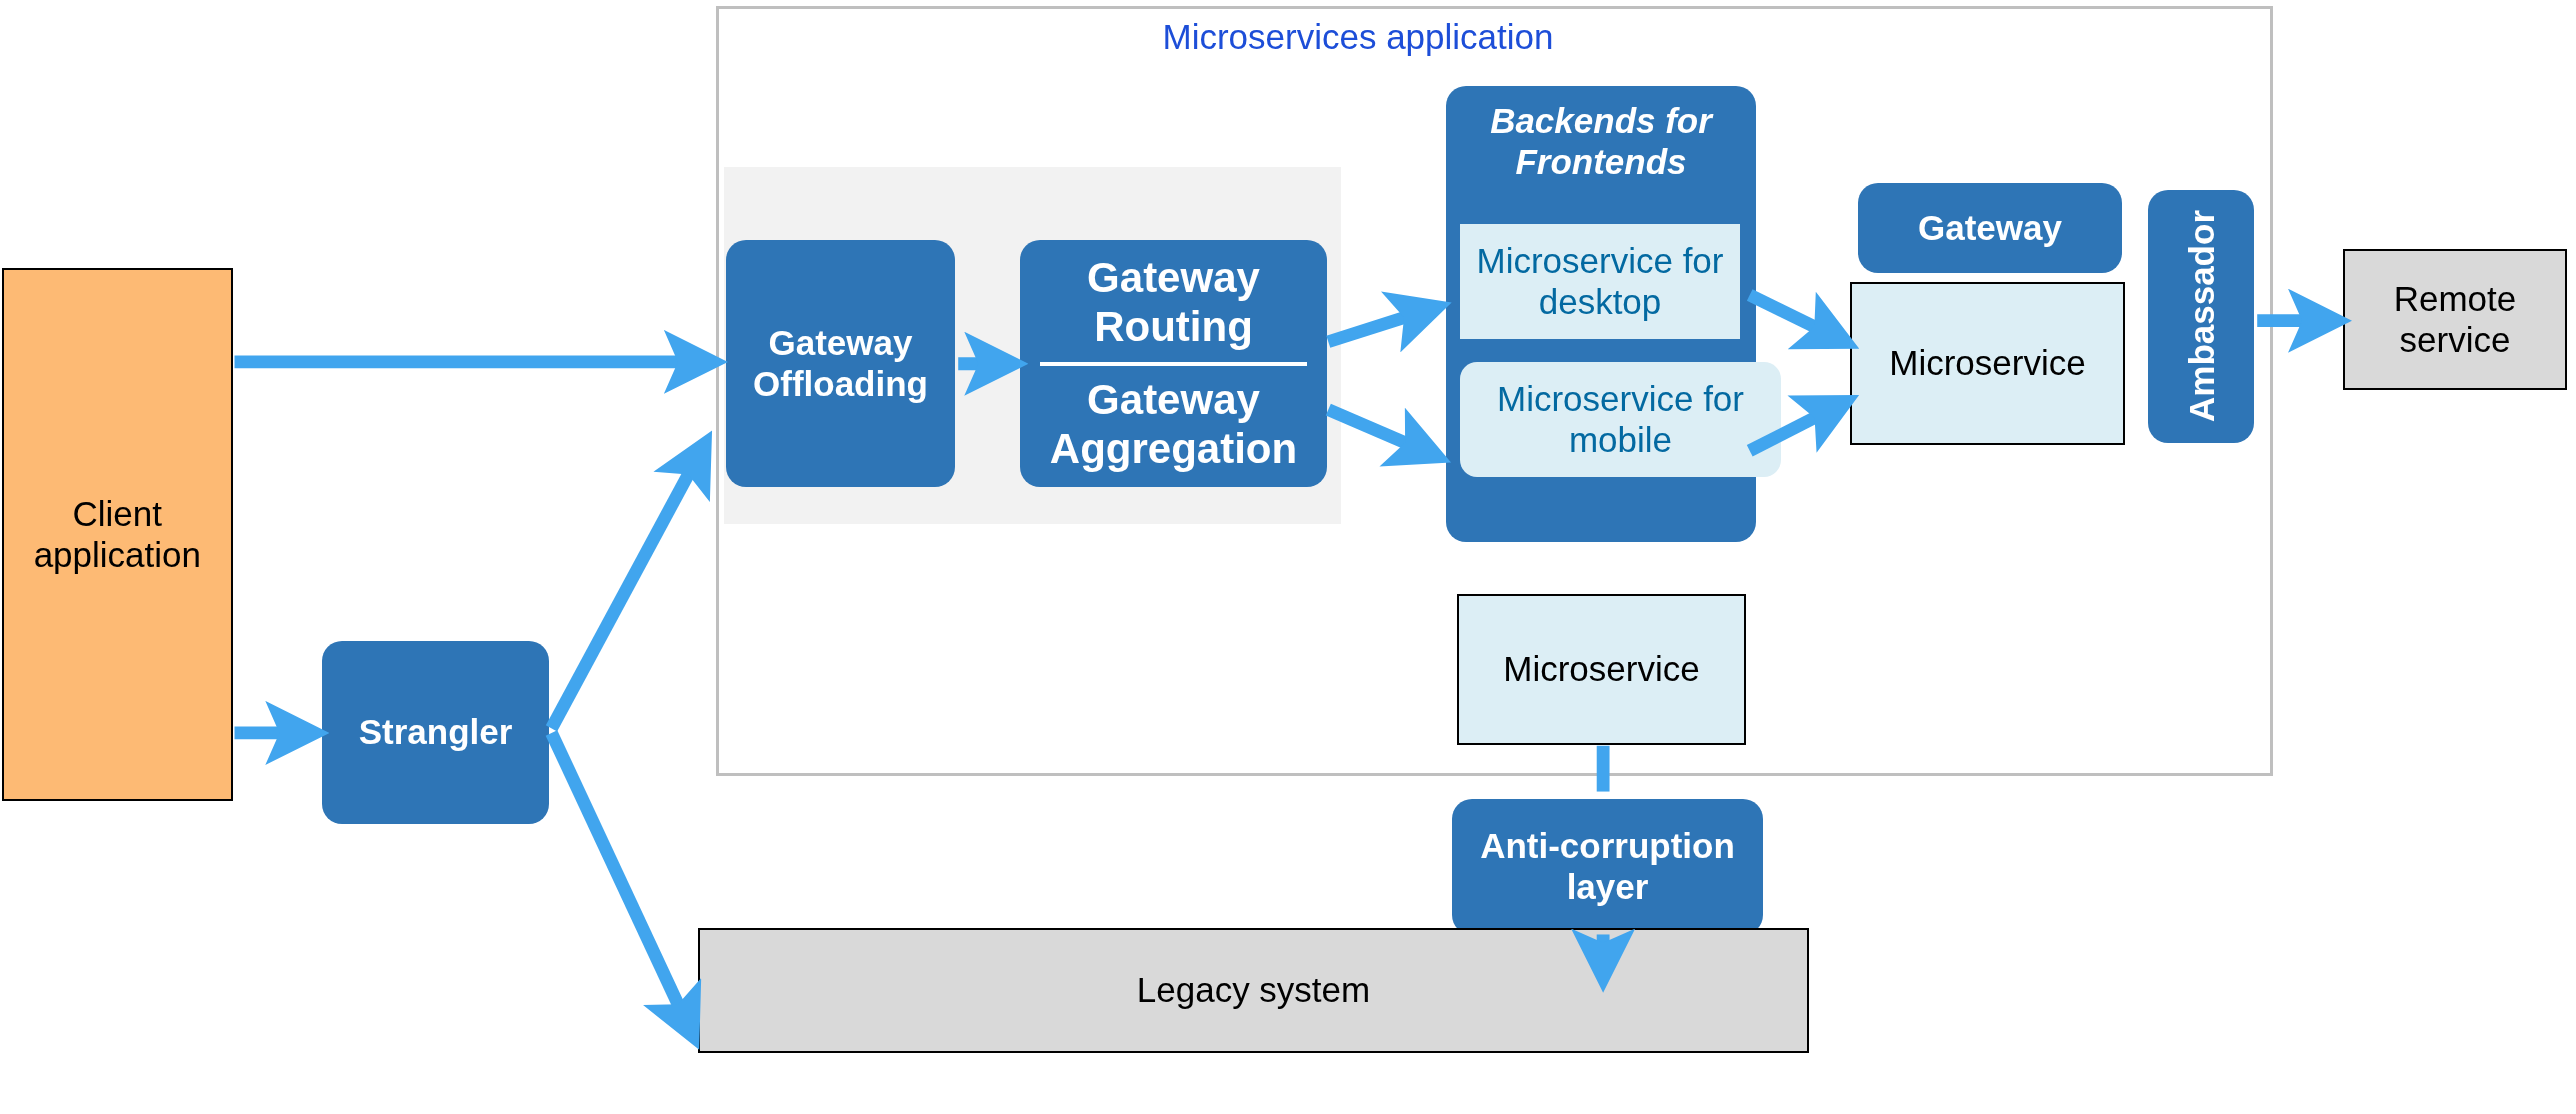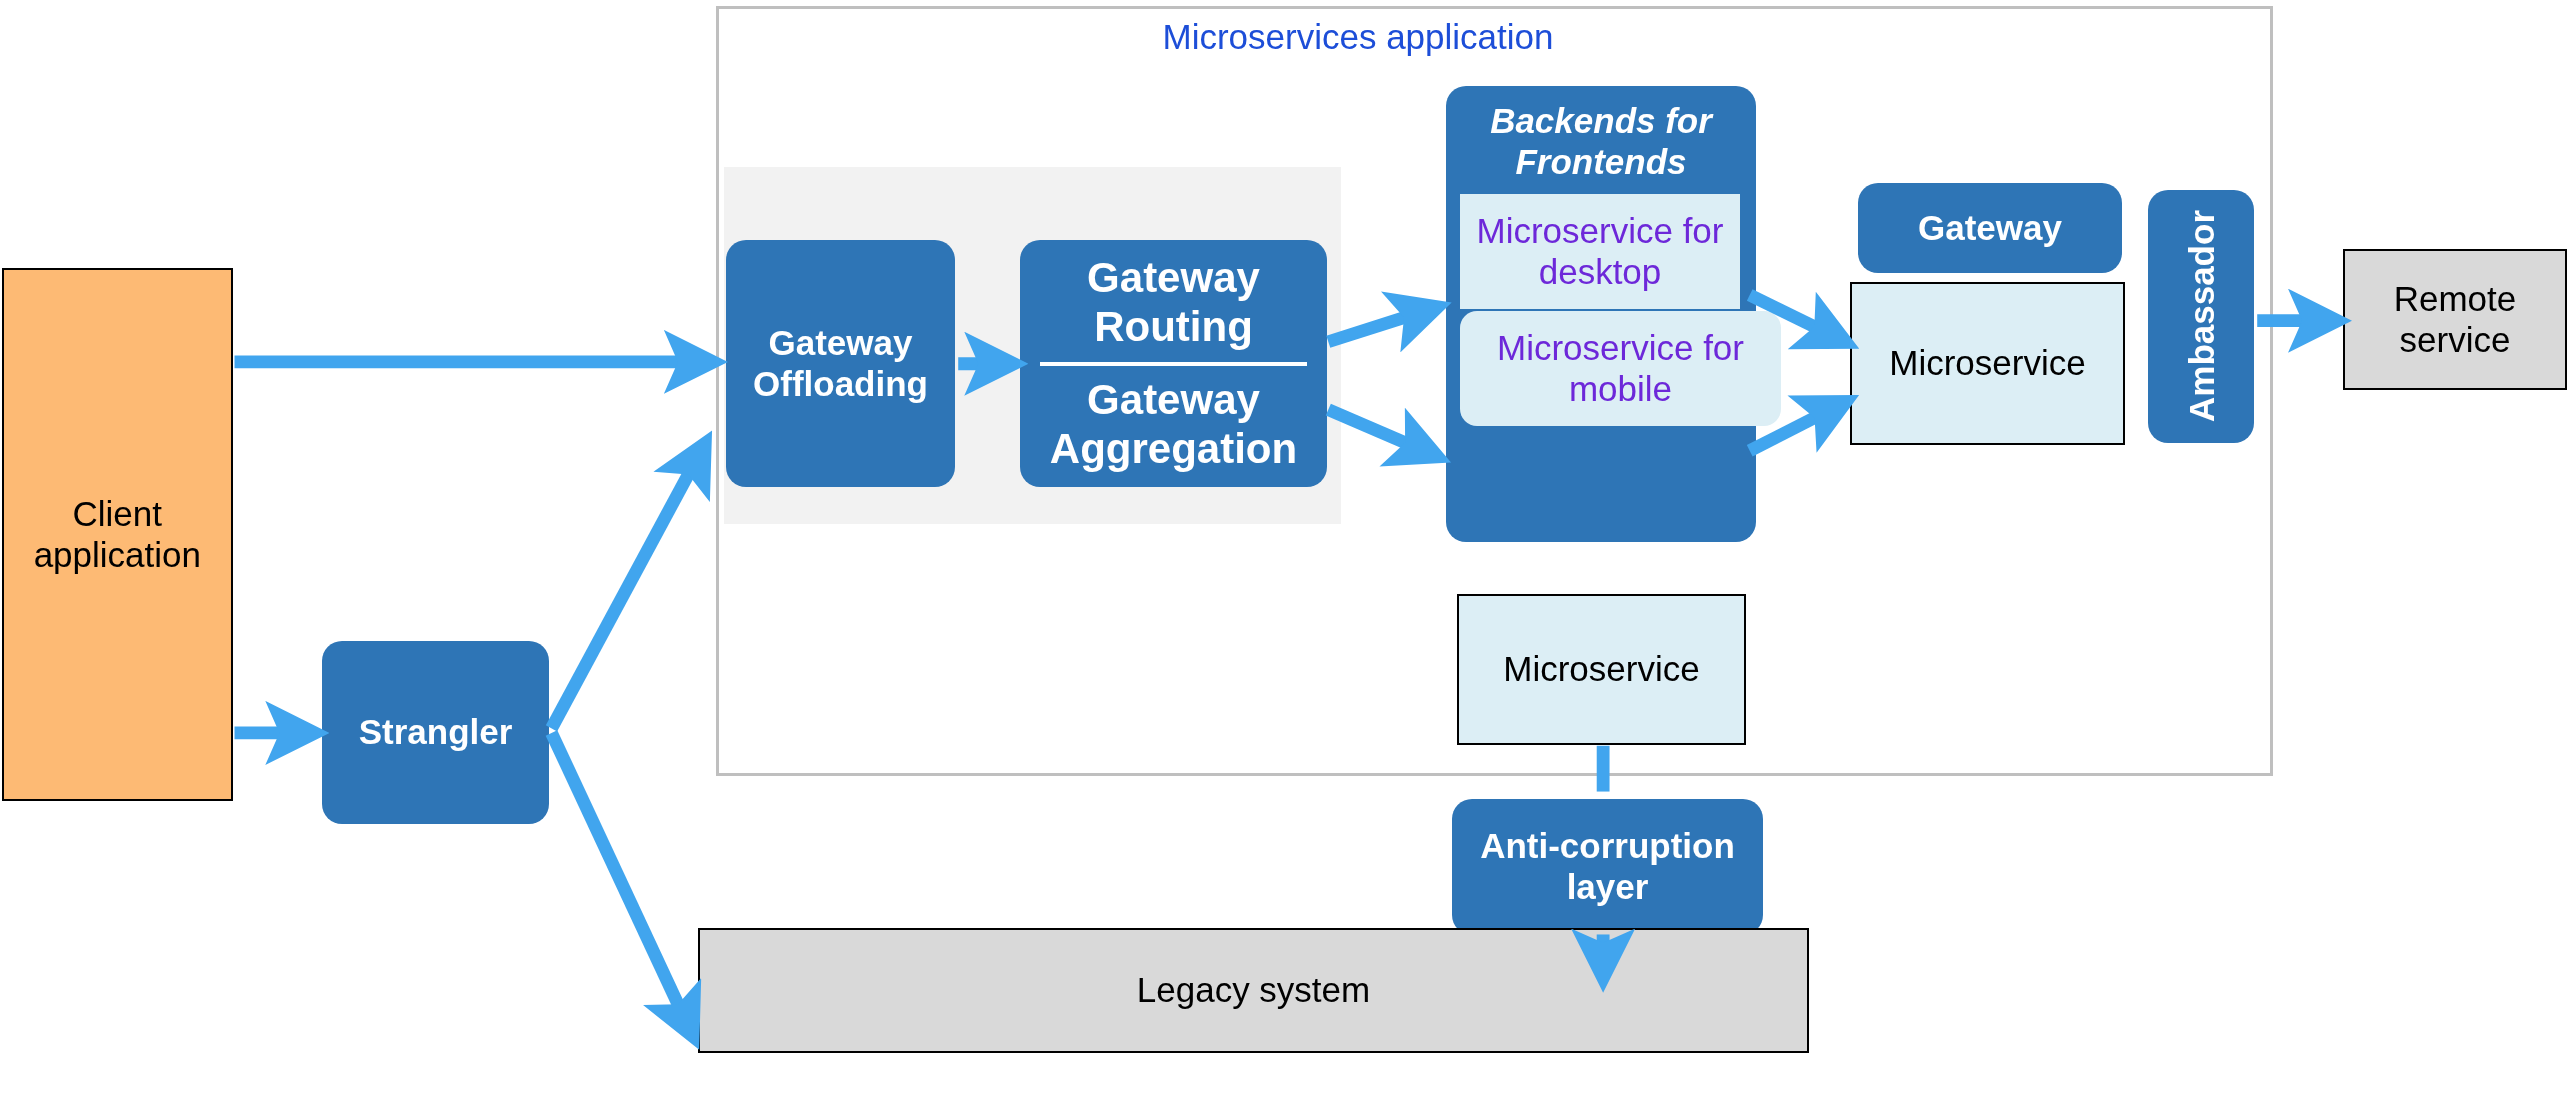--- a/index.html
+++ b/index.html
@@ -46,23 +46,24 @@
   .box-lightblue {
     background: #dceef5;
     border: 2.7px solid #000000;
     color: #000000;
     font-size: 35px;
     font-weight: 400;
   }
   .box-lightblue-noborder {
     background: #dceef5;
     border: none;
-    color: #6d28d9;
-    font-size: 35px;
-    font-weight: 400;
+    color: #0369a1;
+    font-size: 35px;
+    font-weight: 400;
+    margin-top: 30px;
   }
   
   .box-blue {
     background: #2e75b6;
     border-radius: 20px;
     color: #ffffff;
     font-size: 35px;
     font-weight: 700;
   }
   
@@ -155,21 +156,21 @@
   <div class="stack-divider" style="left:1040px; top:362px; width:267px;"></div>
   <div class="stack-label" style="left:1020px; top:366px; width:307px; height:117px;">Gateway Aggregation</div>
 
   <div class="node box-blue" style="left:1446px; top:86px; width:310px; height:456px;"></div>
   <div class="bff-title" style="left:1446px; top:92px; width:310px; height:99px;font-style:italic;">Backends for Frontends</div>
 
   <div class="node box-lightblue-noborder" style="left:1460px; top:194px; width:280px; height:115px;">
     <span>Microservice for desktop</span>
   </div>
 
-  <div class="node box-lightblue-noborder" style="left:1460px; top:311px; width:321px; height:115px;border-radius:17px;">
+  <div class="node box-lightblue-noborder" style="left:1460px; top:332px; width:321px; height:115px;border-radius:17px;">
     <span>Microservice for mobile</span>
   </div>
 
   <div class="node box-blue" style="left:1858px; top:183px; width:264px; height:90px;">
     <span>Gateway</span>
   </div>
 
   <div class="node box-lightblue" style="left:1850px; top:282px; width:275px; height:163px;">
     <span>Microservice</span>
   </div>

